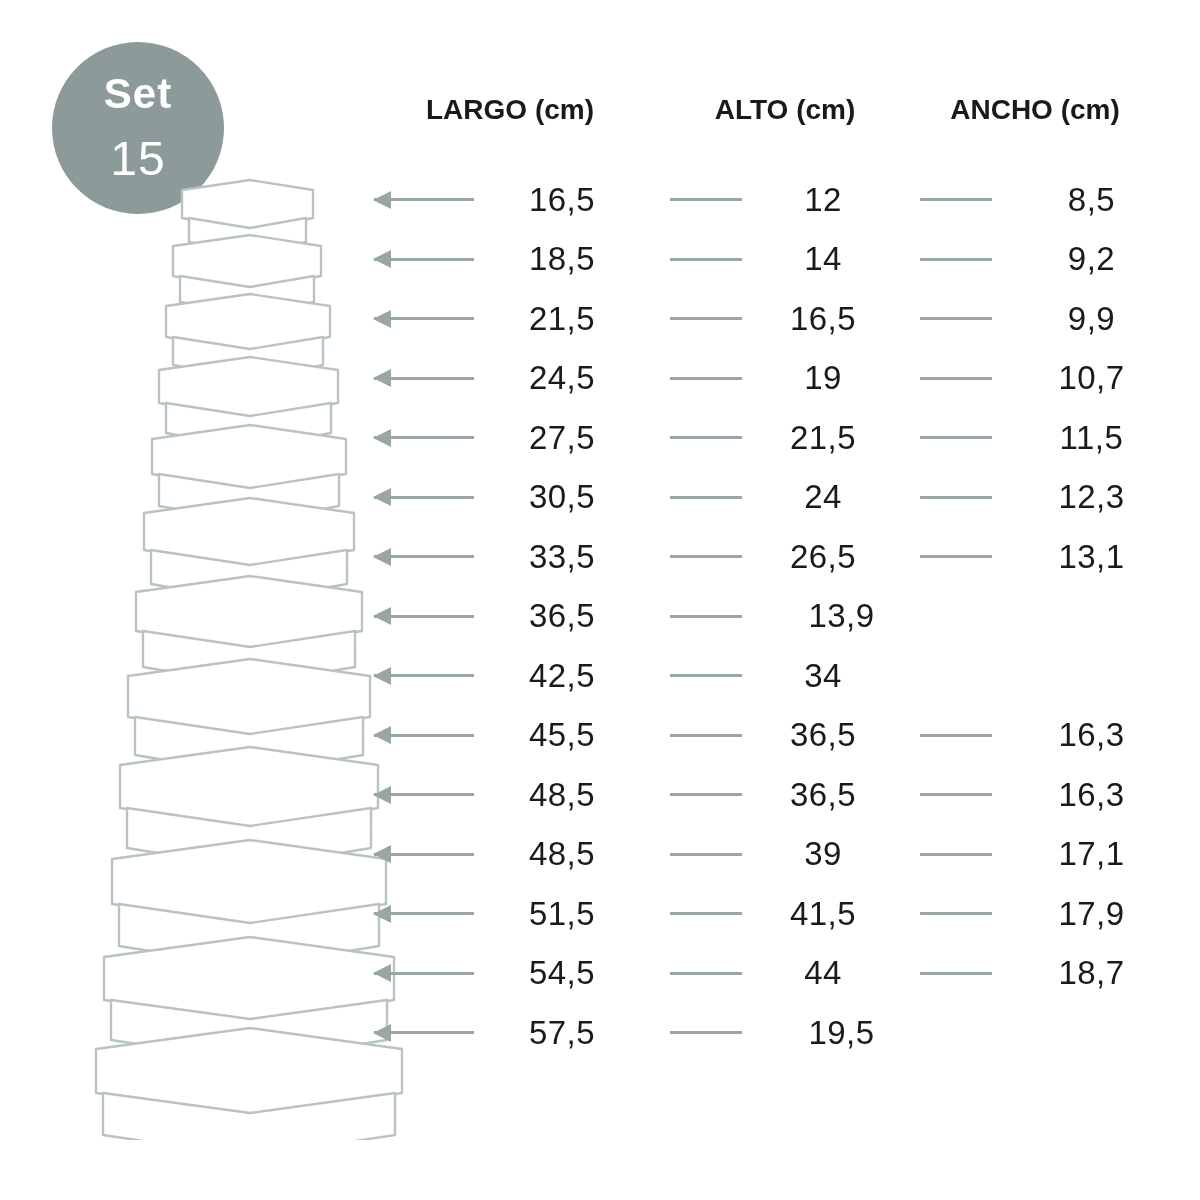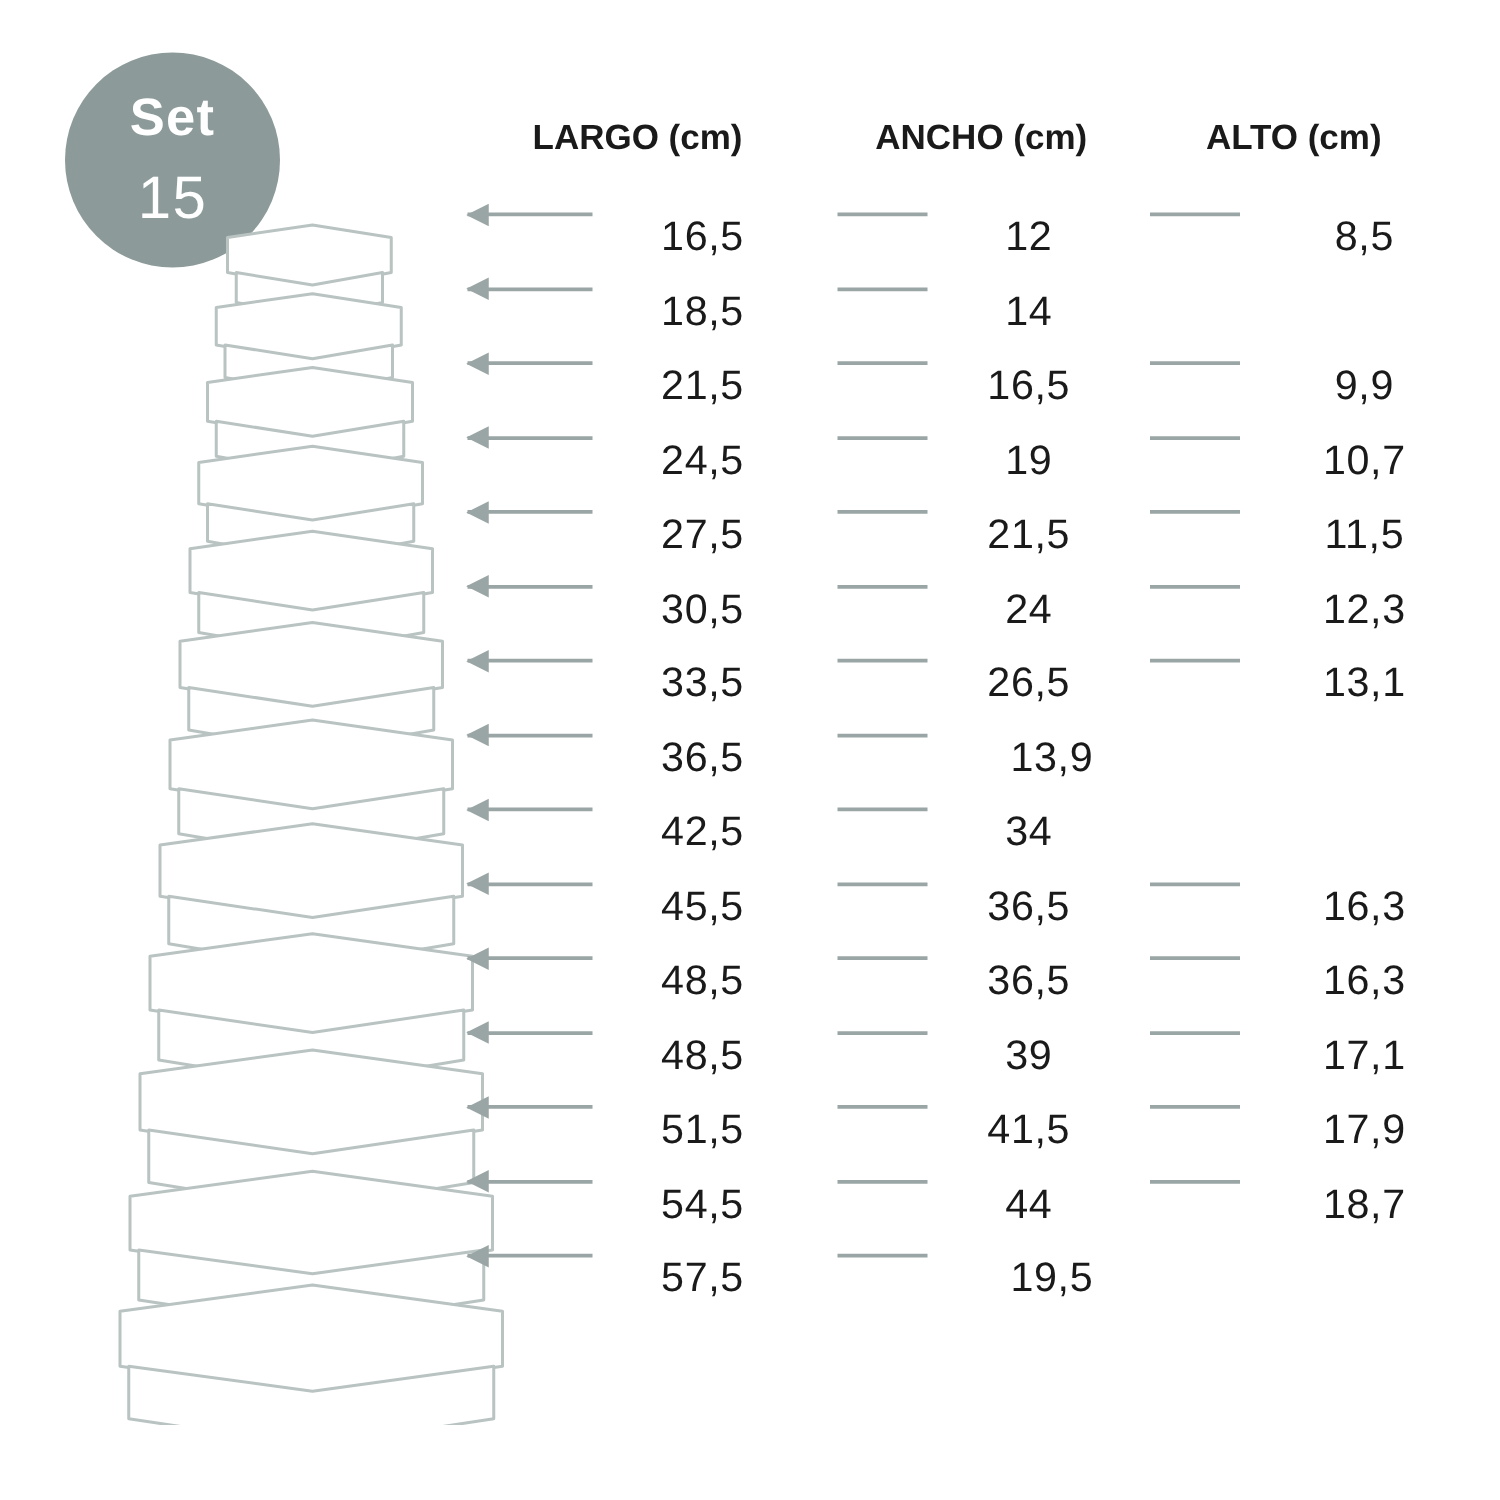--- a/index.html
+++ b/index.html
@@ -91,21 +91,21 @@
     left: 0;
     width: 820px;
   }
   .data-row {
     display: flex;
     align-items: center;
     height: 59.5px;
   }
   .cell {
     display: flex;
-    align-items: flex-start;
+    align-items: center;
     height: 100%;
   }
   .cell-largo { width: 300px; }
   .cell-ancho { width: 250px; }
   .cell-alto  { width: 250px; gap: 37px; }
 
   .leader {
     flex: 0 0 auto;
     height: 3px;
     background: #9aa6a5;
@@ -186,22 +186,22 @@
 
         <path d="M36 889 L190 868 L342 889 L342 933 L190 955 L36 933 Z"></path>
         <path d="M43 933 L190 953 L335 933 L335 975 L190 997 L43 975 Z"></path>
       </g>
     </svg>
   </div>
 
   <div id="table-area">
     <div id="table-header">
       <div class="col-head head-largo">LARGO (cm)</div>
+      <div class="col-head head-alto">ALTO (cm)</div>
       <div class="col-head head-ancho">ANCHO (cm)</div>
-      <div class="col-head head-alto">ALTO (cm)</div>
     </div>
 
     <div id="rows">
         <div class="data-row">
           <div class="cell cell-largo">
             <span class="leader leader-largo">
               <span class="arrow-head"></span>
             </span>
             <span class="value value-largo">16,5</span>
           </div>
@@ -217,20 +217,24 @@
         <div class="data-row">
           <div class="cell cell-largo">
             <span class="leader leader-largo">
               <span class="arrow-head"></span>
             </span>
             <span class="value value-largo">18,5</span>
           </div>
           <div class="cell cell-ancho">
             <span class="leader leader-plain"></span>
             <span class="value">14</span>
+          </div>
+          <div class="cell cell-alto">
+            <span class="leader leader-plain"></span>
+            <span class="value">9,2</span>
           </div>
         </div>
         <div class="data-row">
           <div class="cell cell-largo">
             <span class="leader leader-largo">
               <span class="arrow-head"></span>
             </span>
             <span class="value value-largo">21,5</span>
           </div>
           <div class="cell cell-ancho">

